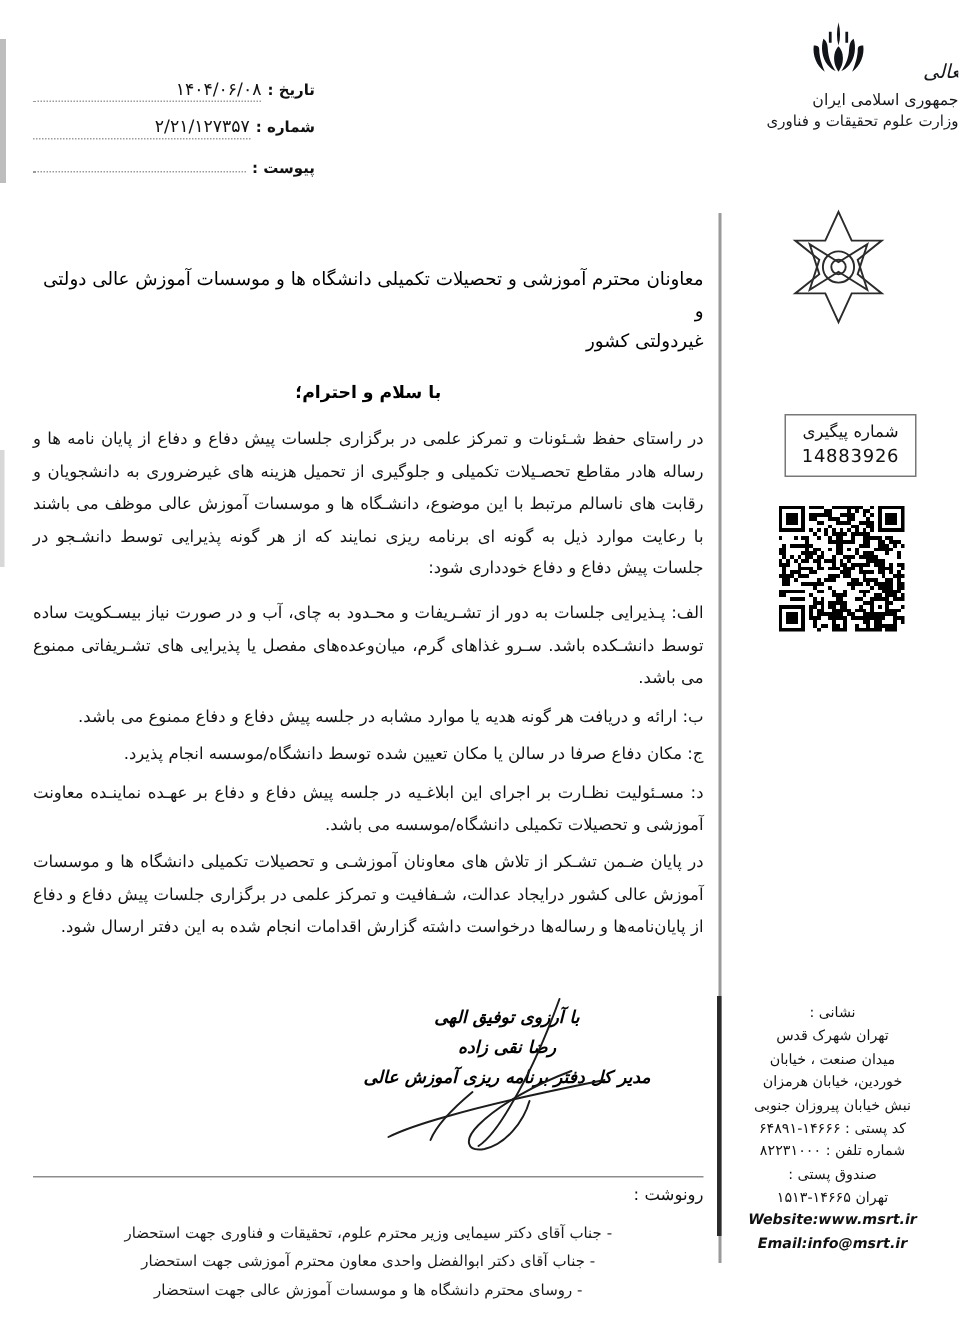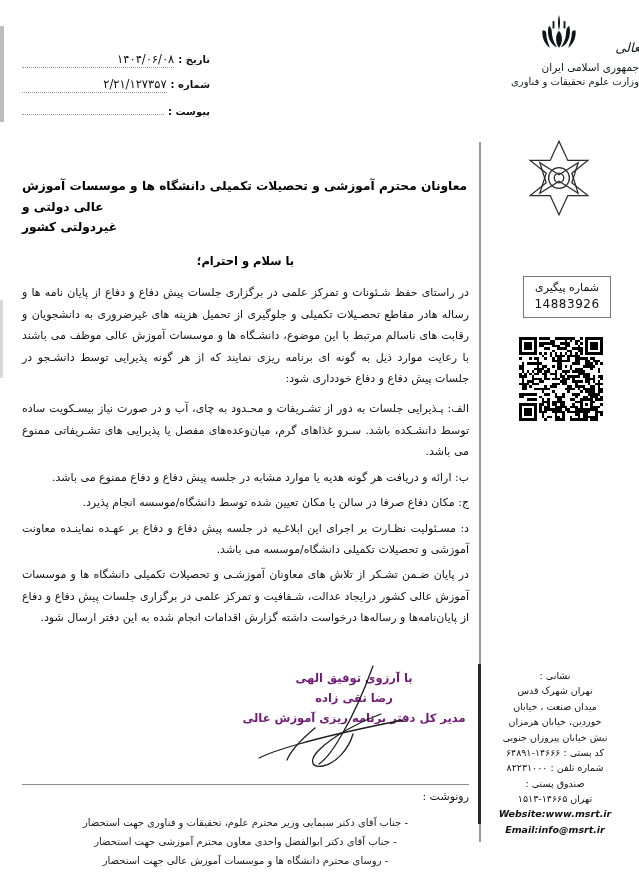--- a/index.html
+++ b/index.html
@@ -185,24 +185,24 @@
   
   .body-col {
     position: absolute;
     right: 170px;
     left: 22px;
     top: 176px;
     direction: rtl;
     text-align: justify;
   }
   .doc-title {
-    font-weight: bold;
+    font-weight: normal;
     font-size: 12.2px;
     line-height: 1.7;
-    text-align: left;
+    text-align: right;
     color: #000;
     margin-bottom: 16px;
   }
   .salutation {
     font-weight: bold;
     font-size: 11.5px;
     text-align: center;
     margin-bottom: 14px;
     color: #000;
   }
@@ -217,27 +217,28 @@
   p.clause {
     font-size: 11px;
     line-height: 1.95;
     margin: 0 0 4px 0;
     text-align: justify;
     color: #131313;
   }
   
   .sign {
     position: absolute;
-    right: 170px;
+    right: 186px;
     top: 668px;
     width: 230px;
     text-align: center;
     direction: rtl;
     font-weight: bold;
-    color: #701a75;
+    color: #000000;
+    font-style: italic;
   }
   .sign-line1 { font-size: 11.5px; line-height: 1.75; }
   .sign-line2 { font-size: 11.5px; line-height: 1.75; }
   .sign-line3 { font-size: 11.5px; line-height: 1.75; }
   .signature-mark {
     position: absolute;
     right: 196px;
     top: 662px;
     width: 190px;
     height: 110px;

